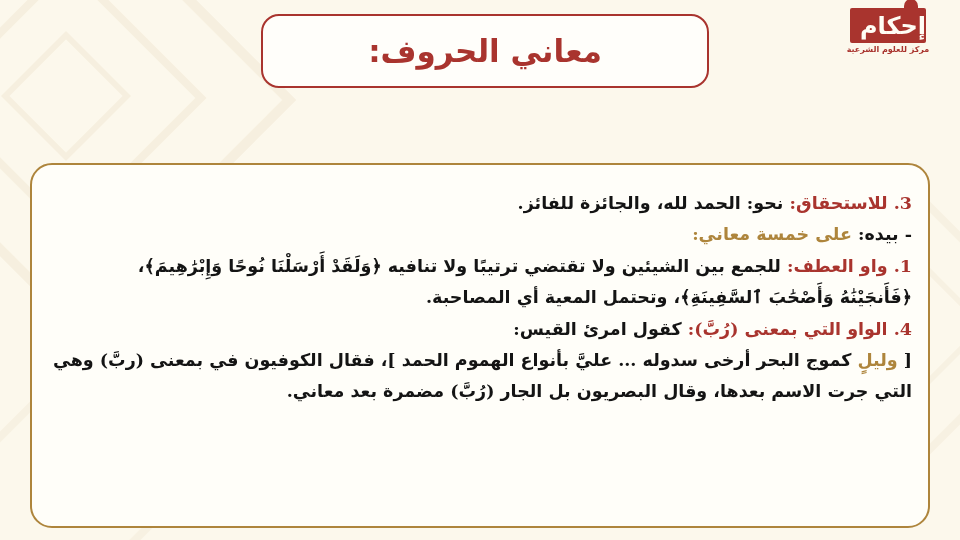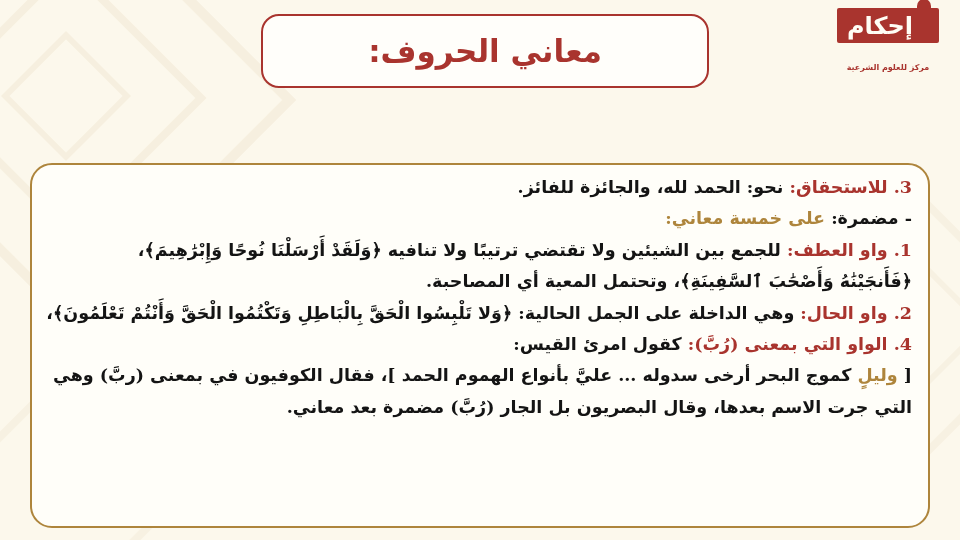--- a/index.html
+++ b/index.html
@@ -35,40 +35,40 @@
     letter-spacing:0;
   }
 
   
   .logo{
     position:absolute;right:18px;top:8px;width:108px;text-align:center;direction:rtl;
   }
   .logo-mark{
     display:inline-block;background:var(--red);color:#FFFDF5;
     font-weight:bold;font-size:24px;line-height:1.05;
-    padding:6px 26px 4px 10px;border-radius:2px;position:relative;
+    padding:6px 0 4px 10px;border-radius:2px;position:relative;
   }
   .logo-dome{
     position:absolute;top:-9px;right:8px;width:14px;height:9px;background:var(--red);
     border-radius:7px 7px 0 0;
   }
   .logo-dome::after{
     content:"";position:absolute;left:6px;top:-4px;width:2px;height:4px;background:var(--red);
   }
   .logo-underline{height:2px;background:#FFFDF5;margin-top:3px;width:100%;}
   .logo-sub{
-    color:var(--red);font-size:8px;font-weight:bold;margin-top:20px;direction:rtl;
+    color:var(--red);font-size:8px;font-weight:bold;margin-top:2px;direction:rtl;
   }
 
   
   .content-box{
     position:absolute;left:30px;top:163px;width:900px;height:365px;
     box-sizing:border-box;
     background:#FFFEF9;border:2.5px solid var(--gold);border-radius:22px;
-    padding:7px 16px 6px 10px;
+    padding:23px 16px 6px 10px;
     direction:rtl;text-align:right;
     overflow:hidden;
   }
   .content-line{
     font-size:17.5px;font-weight:bold;line-height:31.4px;color:#141414;
     white-space:nowrap;
     font-family:"DejaVu Serif","DejaVu Sans",serif;
   }
   .seg-red{color:var(--red);}
   .seg-gold{color:var(--gold);}
@@ -101,23 +101,22 @@
       <span class="logo-dome"></span>
       <span>إحكام</span>
       <span class="logo-underline"></span>
     </span>
     <div class="logo-sub">مركز للعلوم الشرعية</div>
   </div>
 
   <div class="content-box">
     <div>
         <div class="content-line"><span class="seg-red">3. للاستحقاق: </span><span class="seg-dark">نحو: الحمد لله، والجائزة للفائز.</span></div>
-        <div class="content-line"><span class="seg-dark">- مضمرة: </span><span class="seg-gold">على خمسة معاني:</span></div>
+        <div class="content-line"><span class="seg-dark">- بيده: </span><span class="seg-gold">على خمسة معاني:</span></div>
         <div class="content-line"><span class="seg-red">1. واو العطف: </span><span class="seg-dark">للجمع بين الشيئين ولا تقتضي ترتيبًا ولا تنافيه ﴿وَلَقَدْ أَرْسَلْنَا نُوحًا وَإِبْرَٰهِيمَ﴾،</span></div>
         <div class="content-line"><span class="seg-dark">﴿فَأَنجَيْنَٰهُ وَأَصْحَٰبَ ٱلسَّفِينَةِ﴾، وتحتمل المعية أي المصاحبة.</span></div>
-        <div class="content-line"><span class="seg-red">2. واو الحال: </span><span class="seg-dark">وهي الداخلة على الجمل الحالية: ﴿وَلا تَلْبِسُوا الْحَقَّ بِالْبَاطِلِ وَتَكْتُمُوا الْحَقَّ وَأَنْتُمْ تَعْلَمُونَ﴾،</span></div>
         <div class="content-line"><span class="seg-red">4. الواو التي بمعنى (رُبَّ): </span><span class="seg-dark">كقول امرئ القيس:</span></div>
         <div class="content-line"><span class="seg-dark">[ </span><span class="seg-gold">وليلٍ</span><span class="seg-dark"> كموج البحر أرخى سدوله ... عليَّ بأنواع الهموم الحمد ]، فقال الكوفيون في بمعنى (ربَّ) وهي</span></div>
         <div class="content-line"><span class="seg-dark">التي جرت الاسم بعدها، وقال البصريون بل الجار (رُبَّ) مضمرة بعد معاني.</span></div>
       </div>
   </div>
 
 </div>
 
 </body></html>

